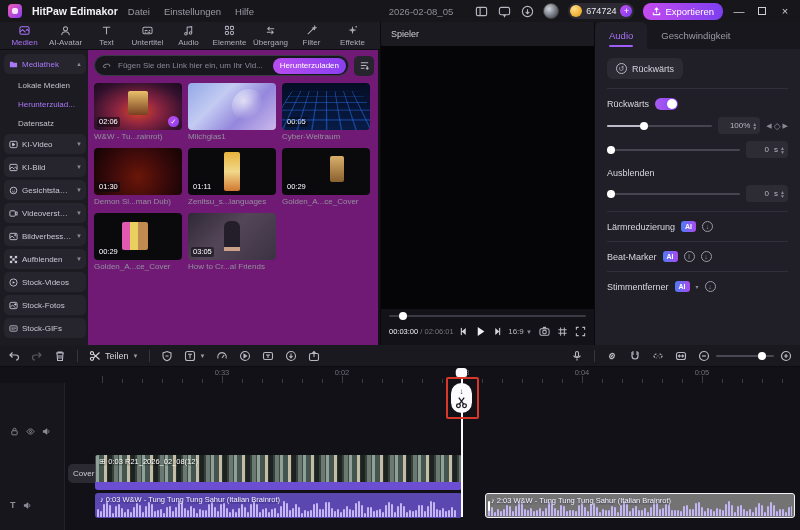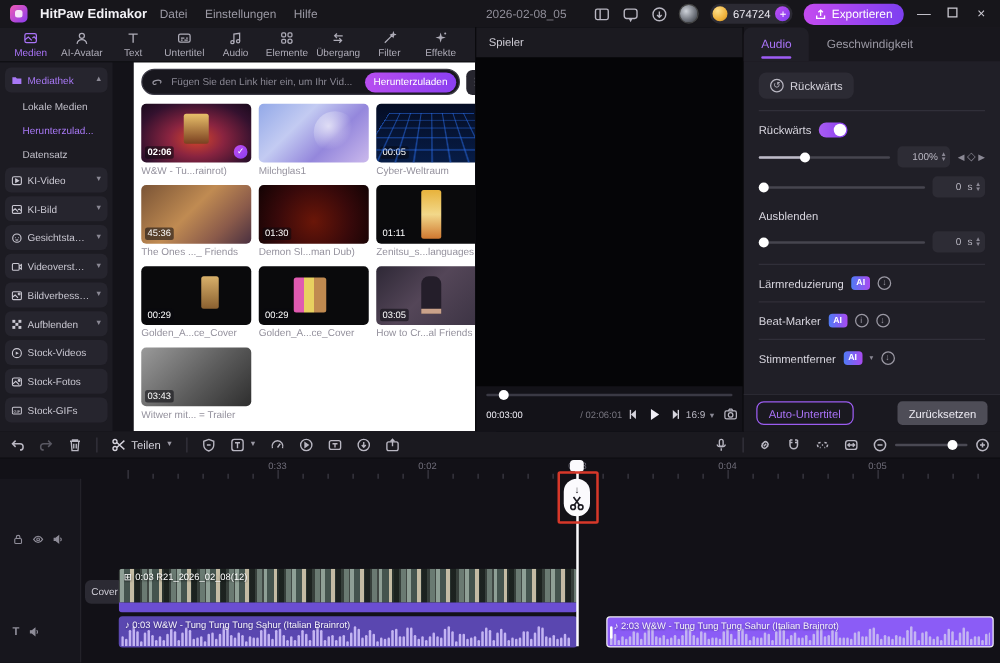--- a/index.html
+++ b/index.html
@@ -39,37 +39,37 @@
   .sb-item{height:20px;border-radius:5px;background:#26252e;display:flex;align-items:center;gap:4px;padding:0 4px;margin-bottom:3px;font-size:8px;color:#cac8d2;white-space:nowrap;}
   .sb-item .sbic{width:10px;height:10px;flex:none;display:flex;align-items:center;justify-content:center;}
   .sb-item svg{width:9px;height:9px;}
   .sb-item .sblabel{overflow:hidden;text-overflow:ellipsis;flex:1;}
   .sb-item .caret{font-size:6px;color:#8a8894;flex:none;}
   .sb-item.purple{color:#a878f6;}
   .sb-sub{height:17px;padding:0 4px 0 14px;font-size:8px;color:#c2c0ca;display:flex;align-items:center;margin-bottom:2px;white-space:nowrap;overflow:hidden;}
   .sb-sub.sel{color:#a878f6;}
 
   
-  #media{position:absolute;left:107px;top:50px;width:290px;height:295px;background:#ffffff;padding:5px 4px 0 6px;overflow:hidden;}
+  #media{position:absolute;left:88px;top:50px;width:290px;height:295px;background:#701a75;padding:5px 4px 0 6px;overflow:hidden;}
   .searchrow{display:flex;align-items:center;gap:5px;margin-bottom:7px;}
   .searchpill{flex:1;height:21px;border:1px solid #3a3944;border-radius:11px;background:#18171e;display:flex;align-items:center;gap:4px;padding:0 2px 0 7px;}
   .searchpill svg{width:10px;height:10px;color:#9b99a4;flex:none;}
   .searchpill input{flex:1;min-width:0;background:transparent;border:none;outline:none;color:#bab8c2;font-size:8px;font-family:inherit;}
   .searchpill input::placeholder{color:#8a8894;}
   .dlbtn{height:16px;border-radius:8px;background:linear-gradient(90deg,#b84df0,#8a3ff0);color:#fff;font-size:8px;display:flex;align-items:center;padding:0 7px;flex:none;}
   .sortbtn{width:20px;height:20px;border-radius:5px;background:#26252e;color:#b9b7c2;display:flex;align-items:center;justify-content:center;flex:none;}
   .sortbtn svg{width:11px;height:11px;}
   #media-grid{display:grid;grid-template-columns:repeat(3,88px);gap:7px 6px;}
   .m-item{width:88px;}
   .thumb{position:relative;width:88px;height:47px;border-radius:4px;overflow:hidden;background:#222;}
   .dur{position:absolute;left:3px;bottom:3px;font-size:7.5px;color:#fff;background:rgba(10,10,14,.55);border-radius:2px;padding:0 2px;line-height:10px;}
   .mbadge{position:absolute;right:3px;bottom:3px;width:11px;height:11px;border-radius:50%;background:linear-gradient(135deg,#c24df2,#8a3ff0);color:#fff;font-size:7px;line-height:11px;text-align:center;}
   .cap{margin-top:2px;font-size:8px;color:#94919d;white-space:nowrap;overflow:hidden;width:88px;}
   
-  .t1{background:radial-gradient(ellipse at 50% 60%,#d4452a 0%,#8a2440 35%,#33112e 75%,#1a0a1c 100%);font-weight:bold;}
+  .t1{background:radial-gradient(ellipse at 50% 60%,#d4452a 0%,#8a2440 35%,#33112e 75%,#1a0a1c 100%);}
   .t1:after{content:"";position:absolute;left:34px;top:8px;width:20px;height:24px;background:linear-gradient(180deg,#e8c06a,#7a4020);border-radius:2px;}
   .t2{background:linear-gradient(135deg,#93a9e8,#c3cbf2 35%,#9487dc 65%,#cbb9ec);}
   .t2:after{content:"";position:absolute;right:10px;top:6px;width:34px;height:34px;border-radius:50%;background:radial-gradient(circle at 35% 35%,rgba(255,255,255,.65),rgba(255,255,255,0) 60%);}
   .t3{background:linear-gradient(180deg,#050d24 0%,#071c46 100%);}
   .t3:after{content:"";position:absolute;inset:0;background:repeating-linear-gradient(90deg,rgba(40,110,240,.55) 0 1px,transparent 1px 11px),repeating-linear-gradient(180deg,rgba(40,110,240,.5) 0 1px,transparent 1px 9px);transform:perspective(40px) rotateX(30deg);}
   .t4{background:linear-gradient(135deg,#7a5436 0%,#c08b52 45%,#8a5a4a 75%,#4a3040 100%);}
   .t5{background:linear-gradient(180deg,#e9edf2 0%,#dfe6ee 55%,#a8bccc 100%);}
   .t5:after{content:"";position:absolute;right:0;top:0;width:26px;height:12px;background:#c23a34;}
   .t6{background:linear-gradient(180deg,#ecc488 0%,#d08a48 55%,#8a5228 100%);}
   .t7{background:radial-gradient(circle at 50% 62%,#6a1608 0%,#38090a 55%,#120304 100%);}
@@ -86,21 +86,21 @@
   
   #player{position:absolute;left:380px;top:22px;width:215px;height:323px;background:#060608;border-left:1px solid #0a0a0d;border-right:1px solid #0a0a0d;display:flex;flex-direction:column;}
   .p-head{height:24px;background:#1b1a20;display:flex;align-items:center;padding:0 10px;font-size:9px;color:#cfcdd6;flex:none;}
   .p-video{flex:1;background:#050507;}
   .p-ctrl{flex:none;height:36px;background:#131218;padding:3px 8px 0 8px;}
   .p-progress{position:relative;height:8px;}
   .p-progress .ptrack{position:absolute;left:0;right:0;top:3px;height:2px;background:#3a3944;border-radius:1px;}
   .p-progress .pknob{position:absolute;left:10px;top:0;width:8px;height:8px;border-radius:50%;background:#fff;}
   .p-row{display:flex;align-items:center;height:22px;gap:4px;}
   .p-time{font-size:7.5px;color:#f0eef6;white-space:nowrap;}
-  .p-time .tot{color:#77757f;margin-left:44px;}
+  .p-time .tot{color:#77757f;}
   .p-mid{display:flex;align-items:center;gap:7px;margin:0 auto;}
   .p-mid svg{display:block;}
   .p-right{display:flex;align-items:center;gap:7px;color:#b9b7c2;}
   .p-aspect{font-size:8px;color:#b9b7c2;white-space:nowrap;}
   .p-right svg{width:11px;height:11px;}
 
   
   #inspector{position:absolute;left:595px;top:22px;width:205px;height:323px;background:#201f27;display:flex;flex-direction:column;}
   .i-tabs{height:27px;background:#18171d;display:flex;flex:none;}
   .i-tab{padding:0 14px;display:flex;align-items:center;font-size:9.5px;color:#9b99a4;position:relative;}
@@ -161,21 +161,21 @@
     background:
       repeating-linear-gradient(90deg,rgba(0,0,0,.55) 0 1px,transparent 1px 23px),
       repeating-linear-gradient(90deg,transparent 0 13px,rgba(20,24,22,.6) 13px 19px,transparent 19px 23px),
       repeating-linear-gradient(90deg,#8fa096 0 4px,#44544e 4px 9px,#c4bca4 9px 12px,#28322e 12px 17px,#6a7a72 17px 23px);}
   .vclip .vbar{position:absolute;left:0;bottom:0;right:0;height:8px;background:#6b4ed2;}
   .cliplabel{position:absolute;left:4px;top:2px;font-size:7.5px;color:#fff;text-shadow:0 1px 2px rgba(0,0,0,.8);white-space:nowrap;overflow:hidden;max-width:95%;display:flex;gap:3px;align-items:center;}
   .cliplabel .lic{font-size:7.5px;}
 
   .aclip{position:absolute;top:110px;height:25px;border-radius:3px;background:#5a47b0;overflow:hidden;}
   .aclip.one{left:95px;width:367px;}
-  .aclip.two{left:485px;width:310px;background:#8b5cf6;border:1px solid #f2f0f8;}
+  .aclip.two{left:485px;width:310px;background:#737373;border:1px solid #f2f0f8;}
   .aclip .wave{position:absolute;left:2px;right:2px;bottom:1px;top:6px;display:flex;align-items:flex-end;gap:1px;overflow:hidden;}
   .aclip .wave i{width:2px;flex:none;background:#c3b4f2;border-radius:1px 1px 0 0;}
   .aclip .alabel{position:absolute;left:5px;top:2px;font-size:7.5px;color:#f6f4fc;white-space:nowrap;overflow:hidden;max-width:96%;z-index:2;text-shadow:0 1px 2px rgba(20,10,60,.6);}
   .aclip.two .lhandle{position:absolute;left:2px;top:7px;width:2px;height:10px;background:#fff;border-radius:1px;z-index:3;}
 
   .playhead-line{position:absolute;left:461px;top:23px;width:1.5px;height:149px;background:#fbfafd;z-index:8;}
   .ph-handle{position:absolute;left:456px;top:23px;width:11px;height:9px;background:#fbfafd;border-radius:3px 3px 2px 2px;z-index:9;}
   .ph-handle:after{content:"";position:absolute;left:2.5px;top:8px;border-left:3px solid transparent;border-right:3px solid transparent;border-top:4px solid #fbfafd;}
   .ph-scissors{position:absolute;left:451px;top:38px;width:21px;height:30px;background:#fbfafd;border-radius:11px;z-index:9;display:flex;flex-direction:column;align-items:center;justify-content:center;gap:1px;color:#1c1b22;}
   .ph-scissors svg{width:13px;height:13px;display:block;}
@@ -461,27 +461,20 @@
     </div>
 
     <div class="m-item">
       <div class="thumb t3">
         <span class="dur">00:05</span>
 
       </div>
       <div class="cap">Cyber-Weltraum</div>
     </div>
 
-    <div class="m-item">
-      <div class="thumb t4">
-        <span class="dur">45:36</span>
-
-      </div>
-      <div class="cap">The Ones ..._ Friends</div>
-    </div>
 
 
 
     <div class="m-item">
       <div class="thumb t7">
         <span class="dur">01:30</span>
 
       </div>
       <div class="cap">Demon Sl...man Dub)</div>
     </div>
@@ -511,27 +504,20 @@
     </div>
 
     <div class="m-item">
       <div class="thumb t11">
         <span class="dur">03:05</span>
 
       </div>
       <div class="cap">How to Cr...al Friends</div>
     </div>
 
-    <div class="m-item">
-      <div class="thumb t12">
-        <span class="dur">03:43</span>
-
-      </div>
-      <div class="cap">Witwer mit... = Trailer</div>
-    </div>
   </div>
   </div>
 
   <div id="player">
     <div class="p-head">
         <span>Spieler</span>
       </div>
     <div class="p-video"></div>
     <div class="p-ctrl">
       <div class="p-progress">
@@ -652,24 +638,20 @@
       <div class="i-hr"></div>
       <div class="airow">
         <span>Stimmentferner</span>
         <span class="aibadge">AI</span>
         <span style="font-size:6px;color:#8a8894">▾</span>
         <span class="circ-ic">↓</span>
       </div>
       
       
       
-    </div>
-    <div class="i-foot">
-      <span class="autosub">Auto-Untertitel</span>
-      <span class="resetbtn">Zurücksetzen</span>
     </div>
   </div>
 
   <div id="timeline">
     <div class="tl-toolbar">
       <span class="tl-ic">
           <svg viewBox="0 0 12 12" fill="none" stroke="currentColor" stroke-width="1.2">
             <path d="M4.5 2.5 L2 5 L4.5 7.5 M2 5 H8 C9.5 5 10.5 6 10.5 7.5 C10.5 9 9.5 10 8 10"></path>
           </svg>
         </span>

